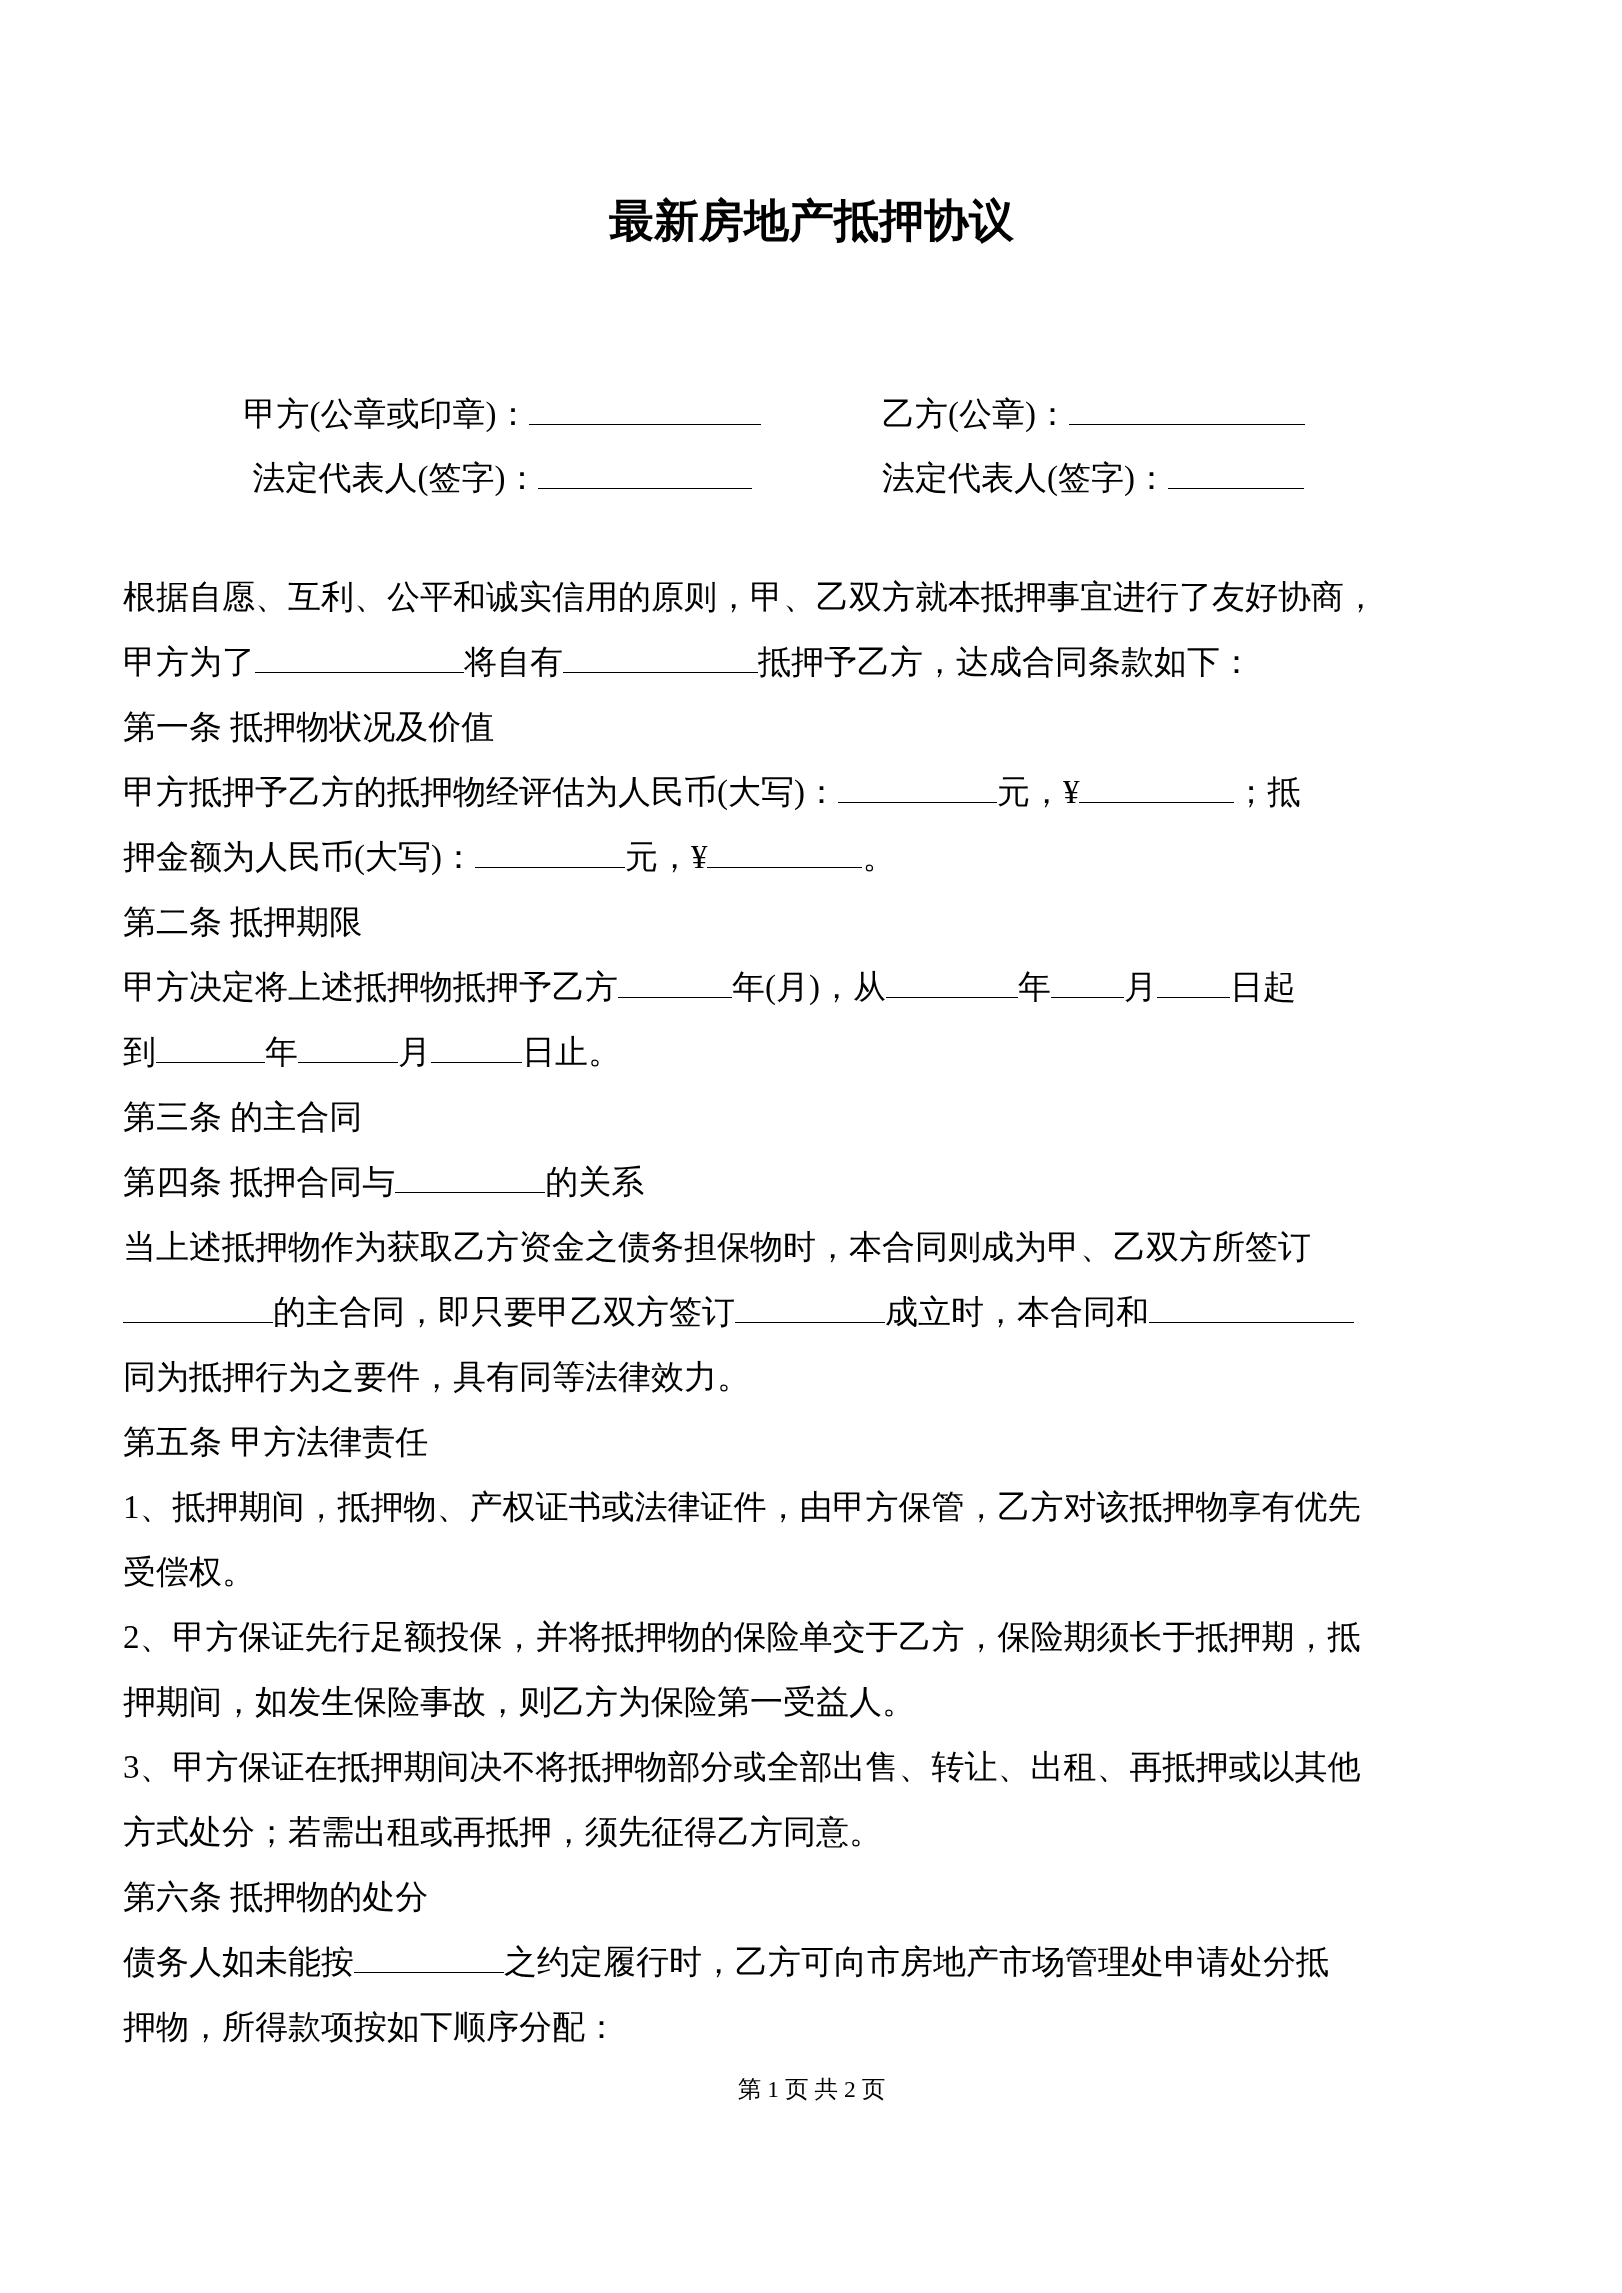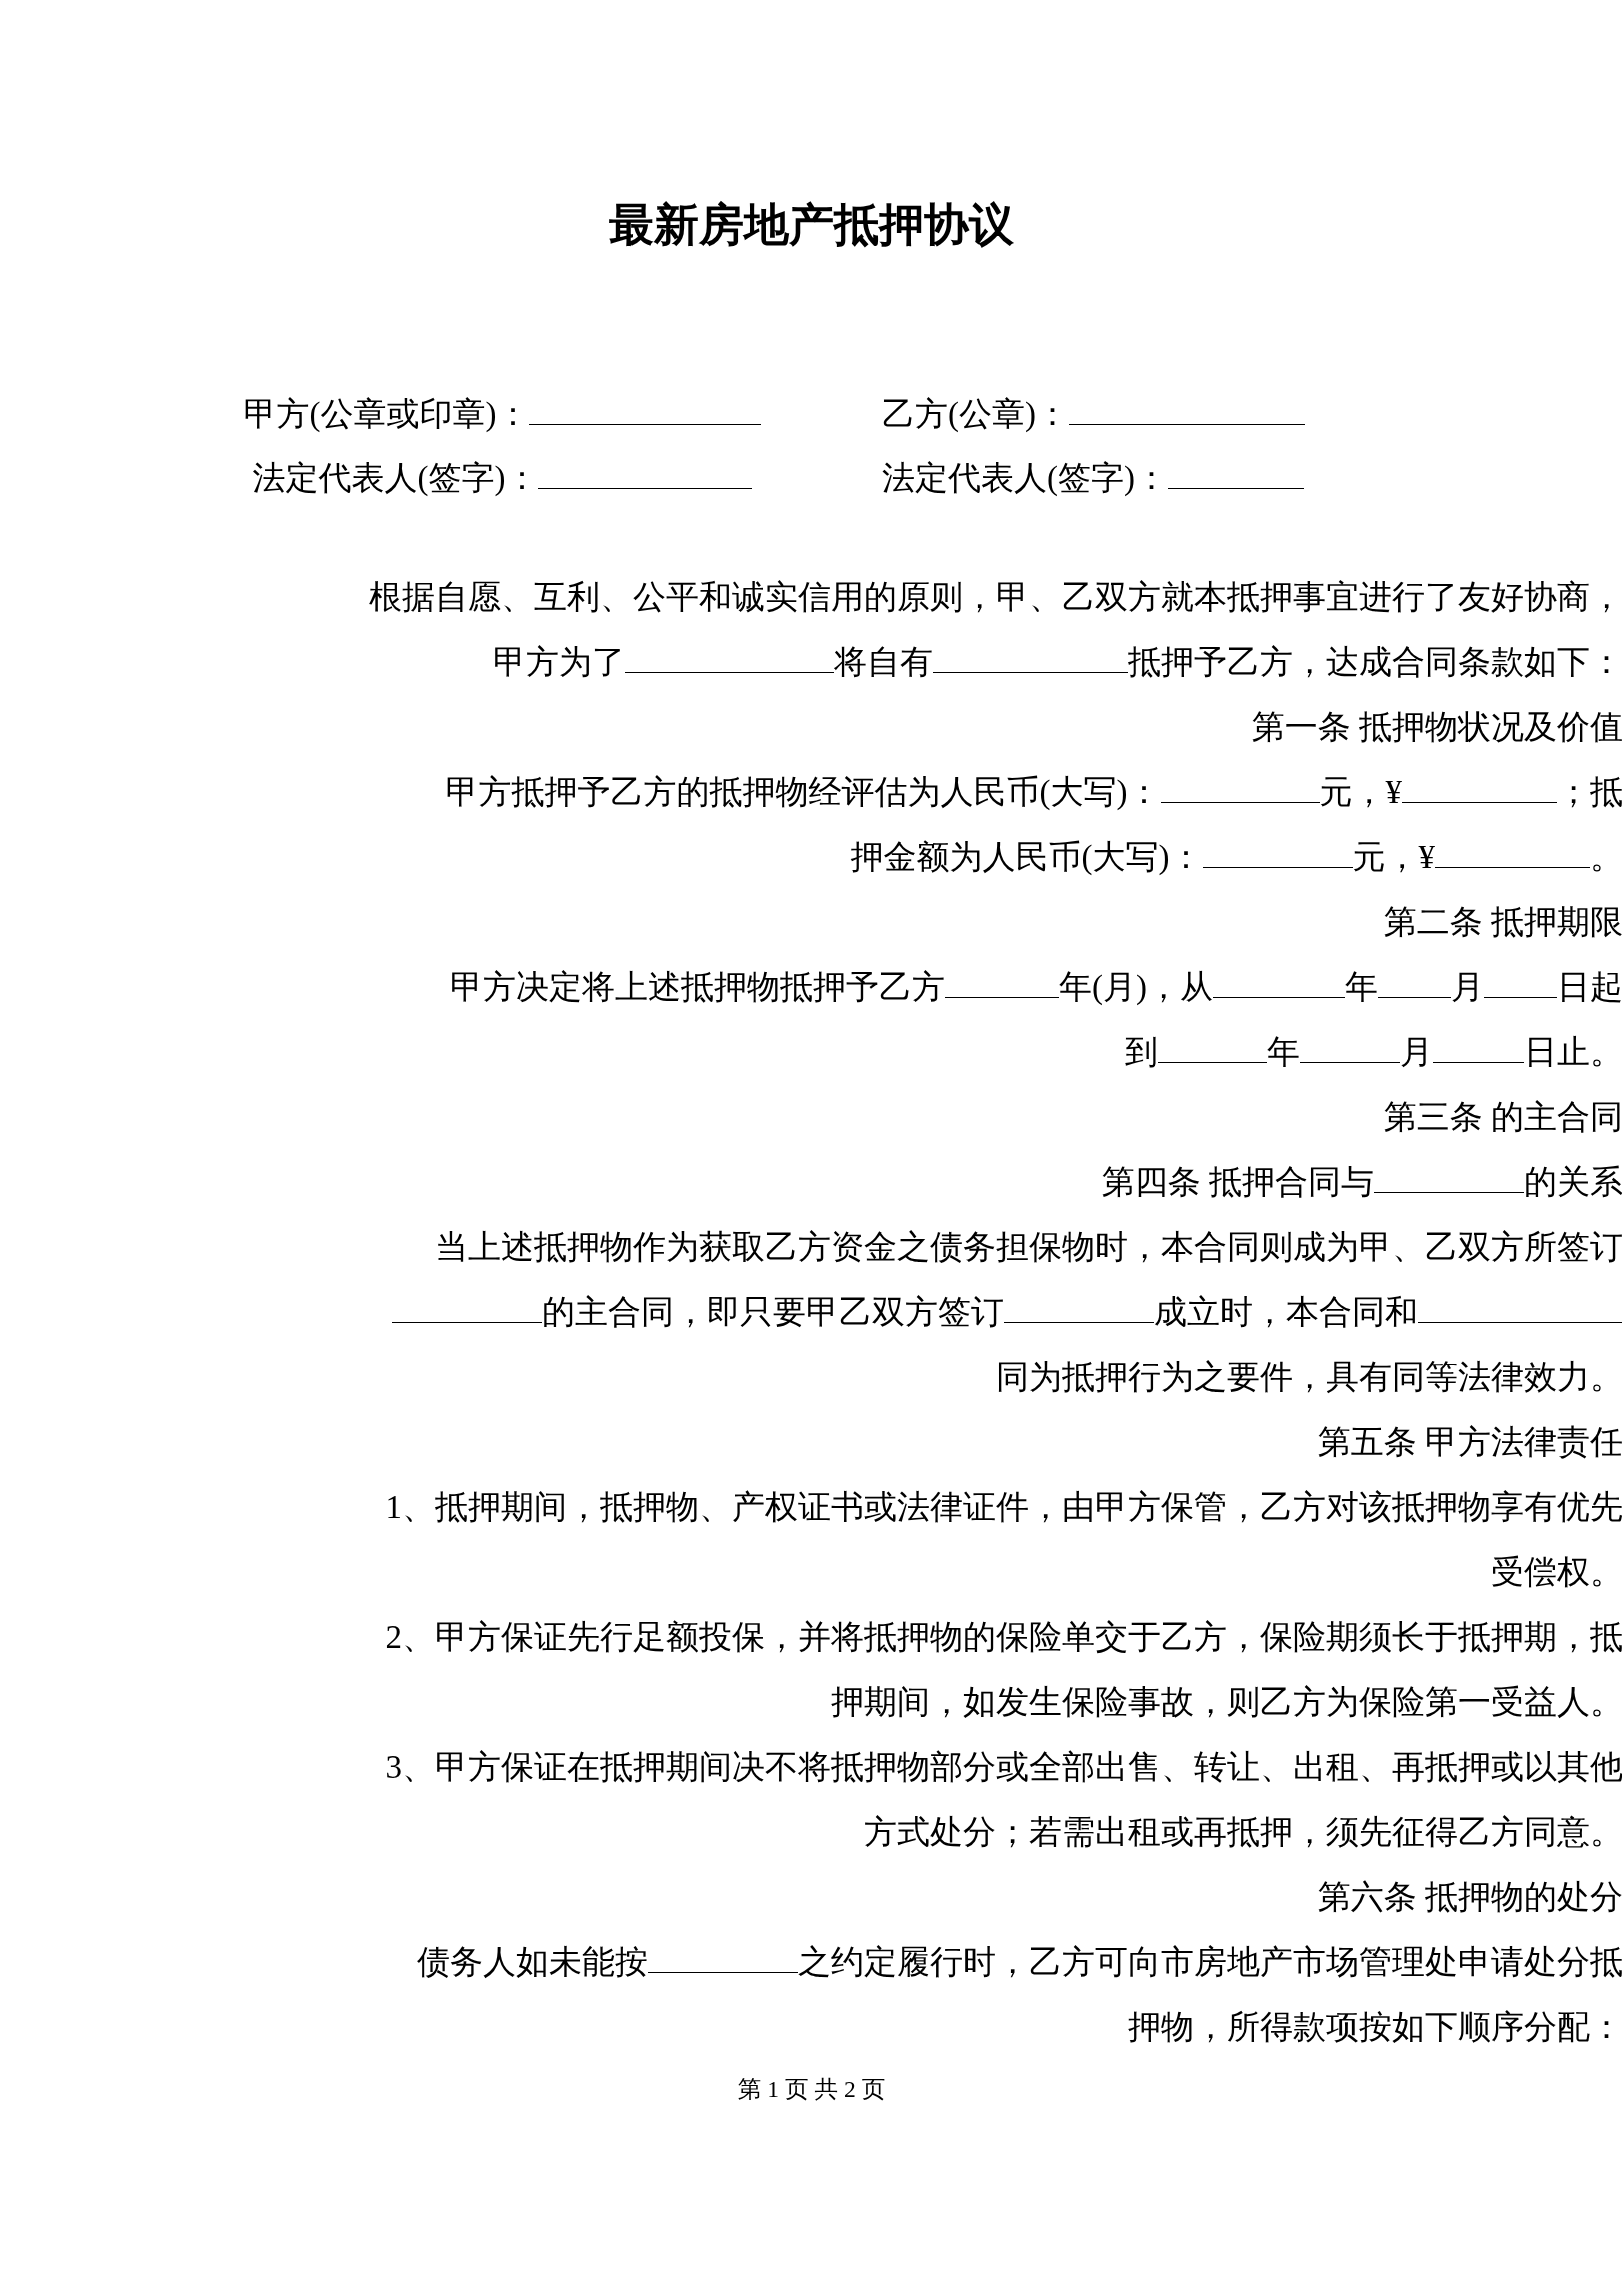--- a/index.html
+++ b/index.html
@@ -16,20 +16,21 @@
     font-family: "Liberation Serif", "DejaVu Serif", serif;
     overflow: hidden;
   }
   .doc-title {
     padding-top: 195px;
     text-align: center;
     font-size: 45px;
     line-height: 60px;
     font-weight: 700;
     white-space: pre;
+    font-family: Liberation Mono, monospace;
   }
   .parties {
     margin-top: 127px;
     padding: 0 36px 0 123px;
   }
   .party-row {
     display: flex;
     font-size: 33px;
     line-height: 64px;
     white-space: pre;
@@ -44,21 +45,20 @@
   }
   .blank {
     display: inline-block;
     border-bottom: 1.8px solid #000000;
     height: 3.6px;
   }
   .doc-body {
     margin-top: 55px;
     padding-left: 123px;
     font-size: 33px;
-    text-align: right;
   }
   .line {
     line-height: 65px;
     white-space: pre;
   }
   .page-footer {
     margin-top: 11px;
     text-align: center;
     font-size: 23.6px;
     line-height: 36px;

